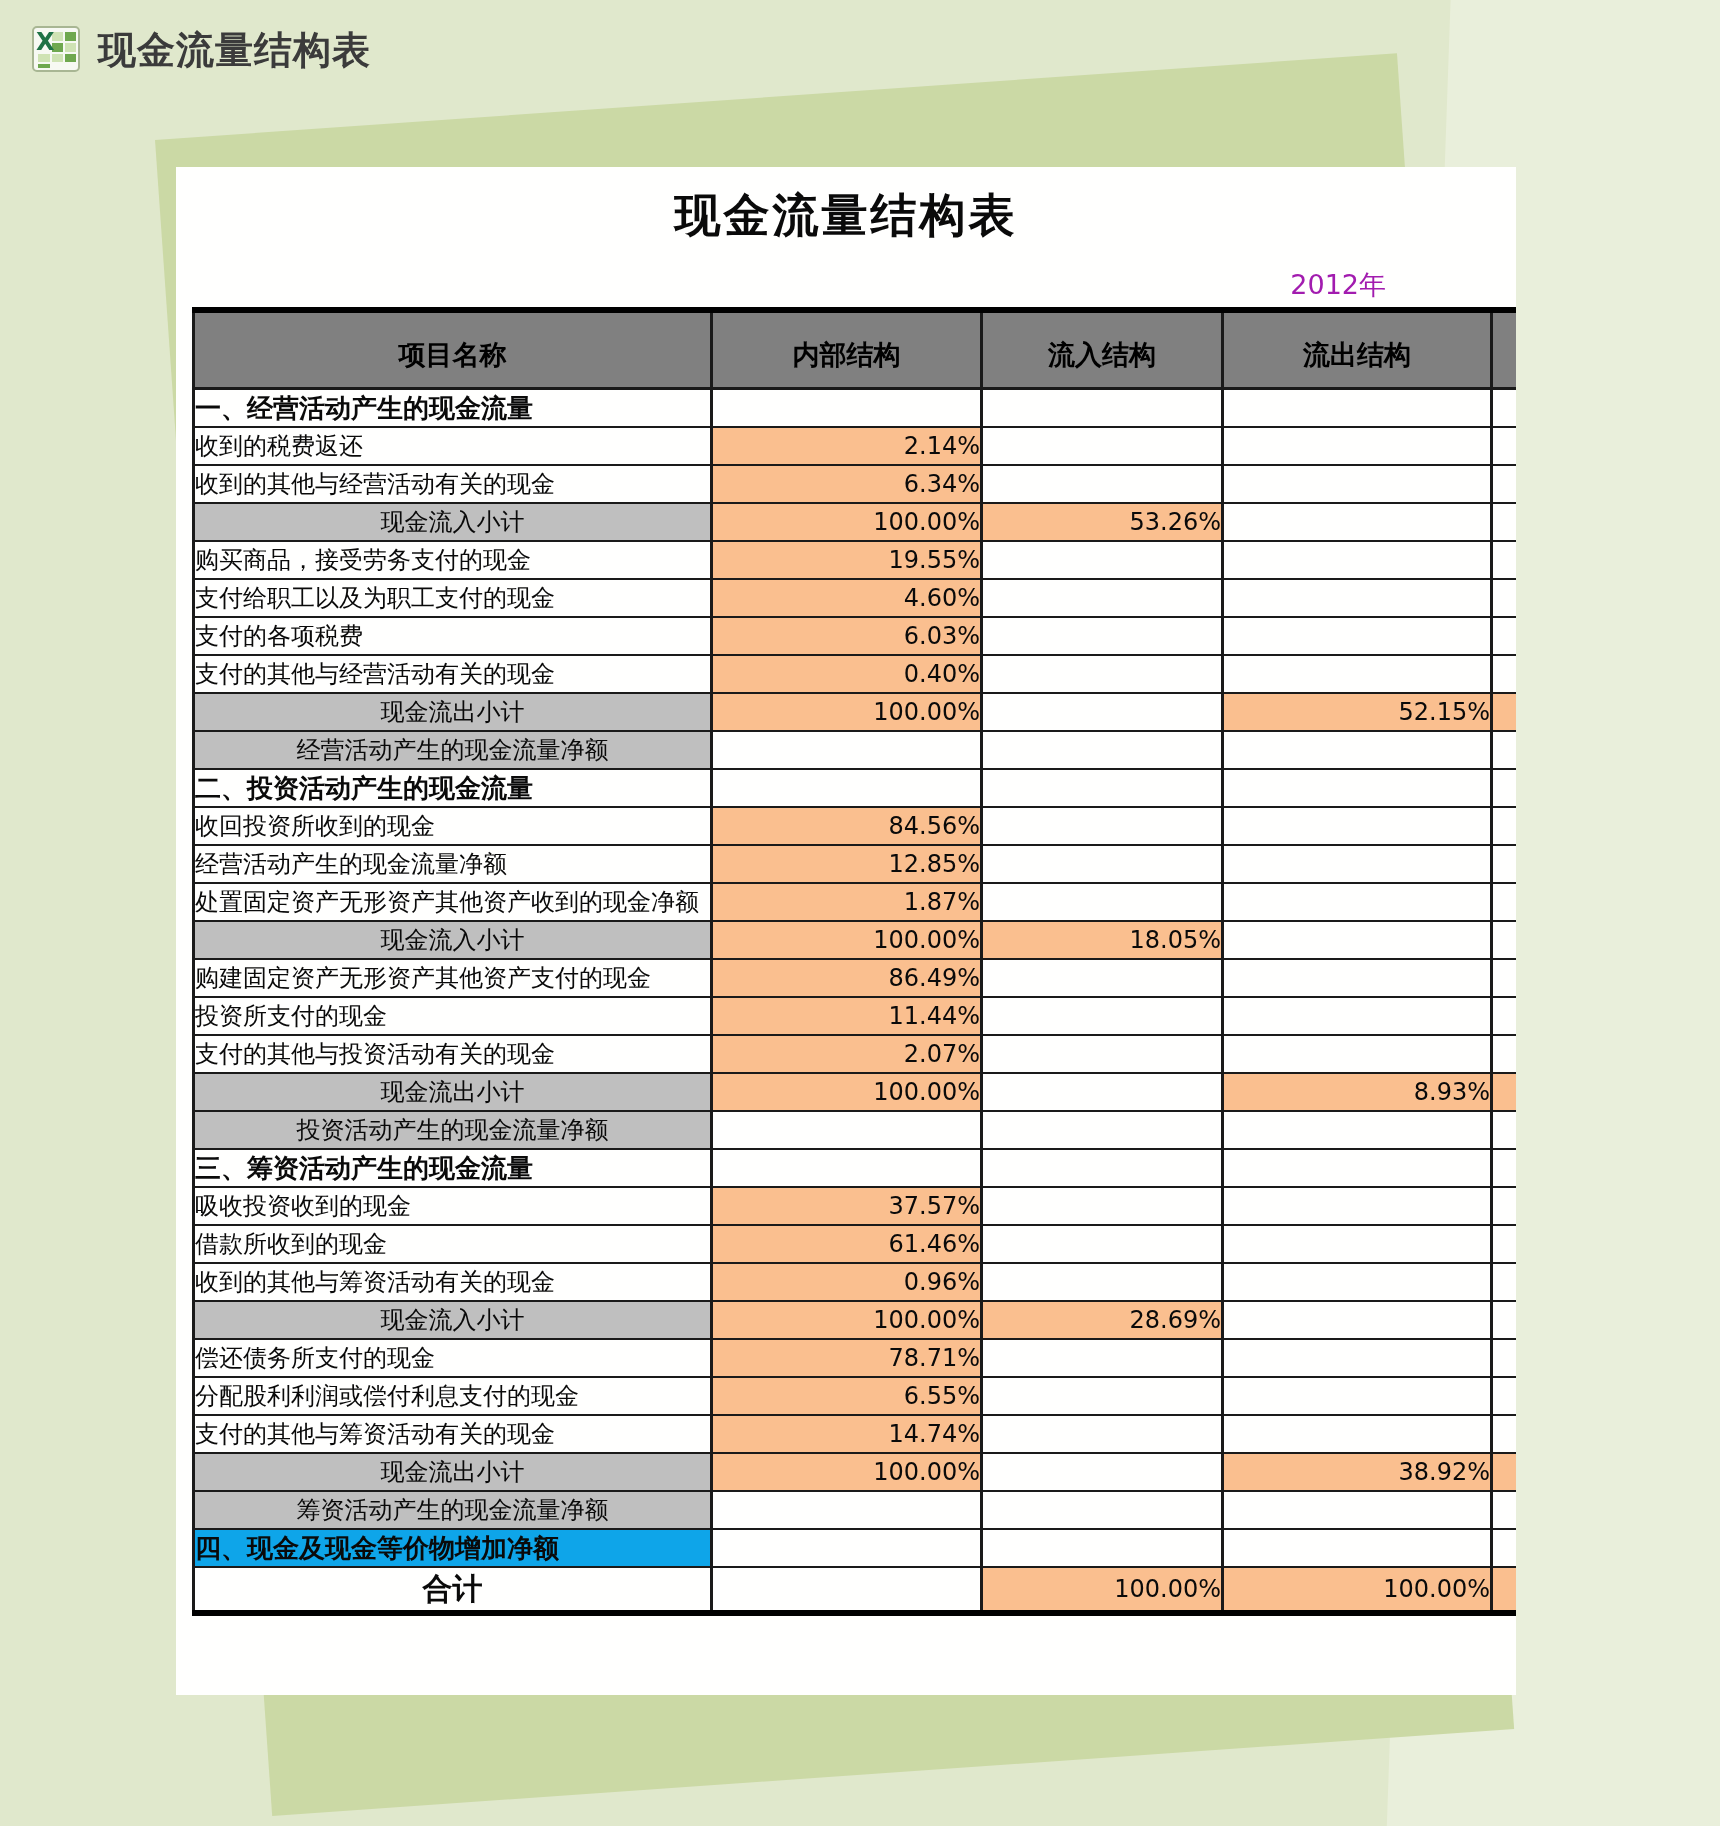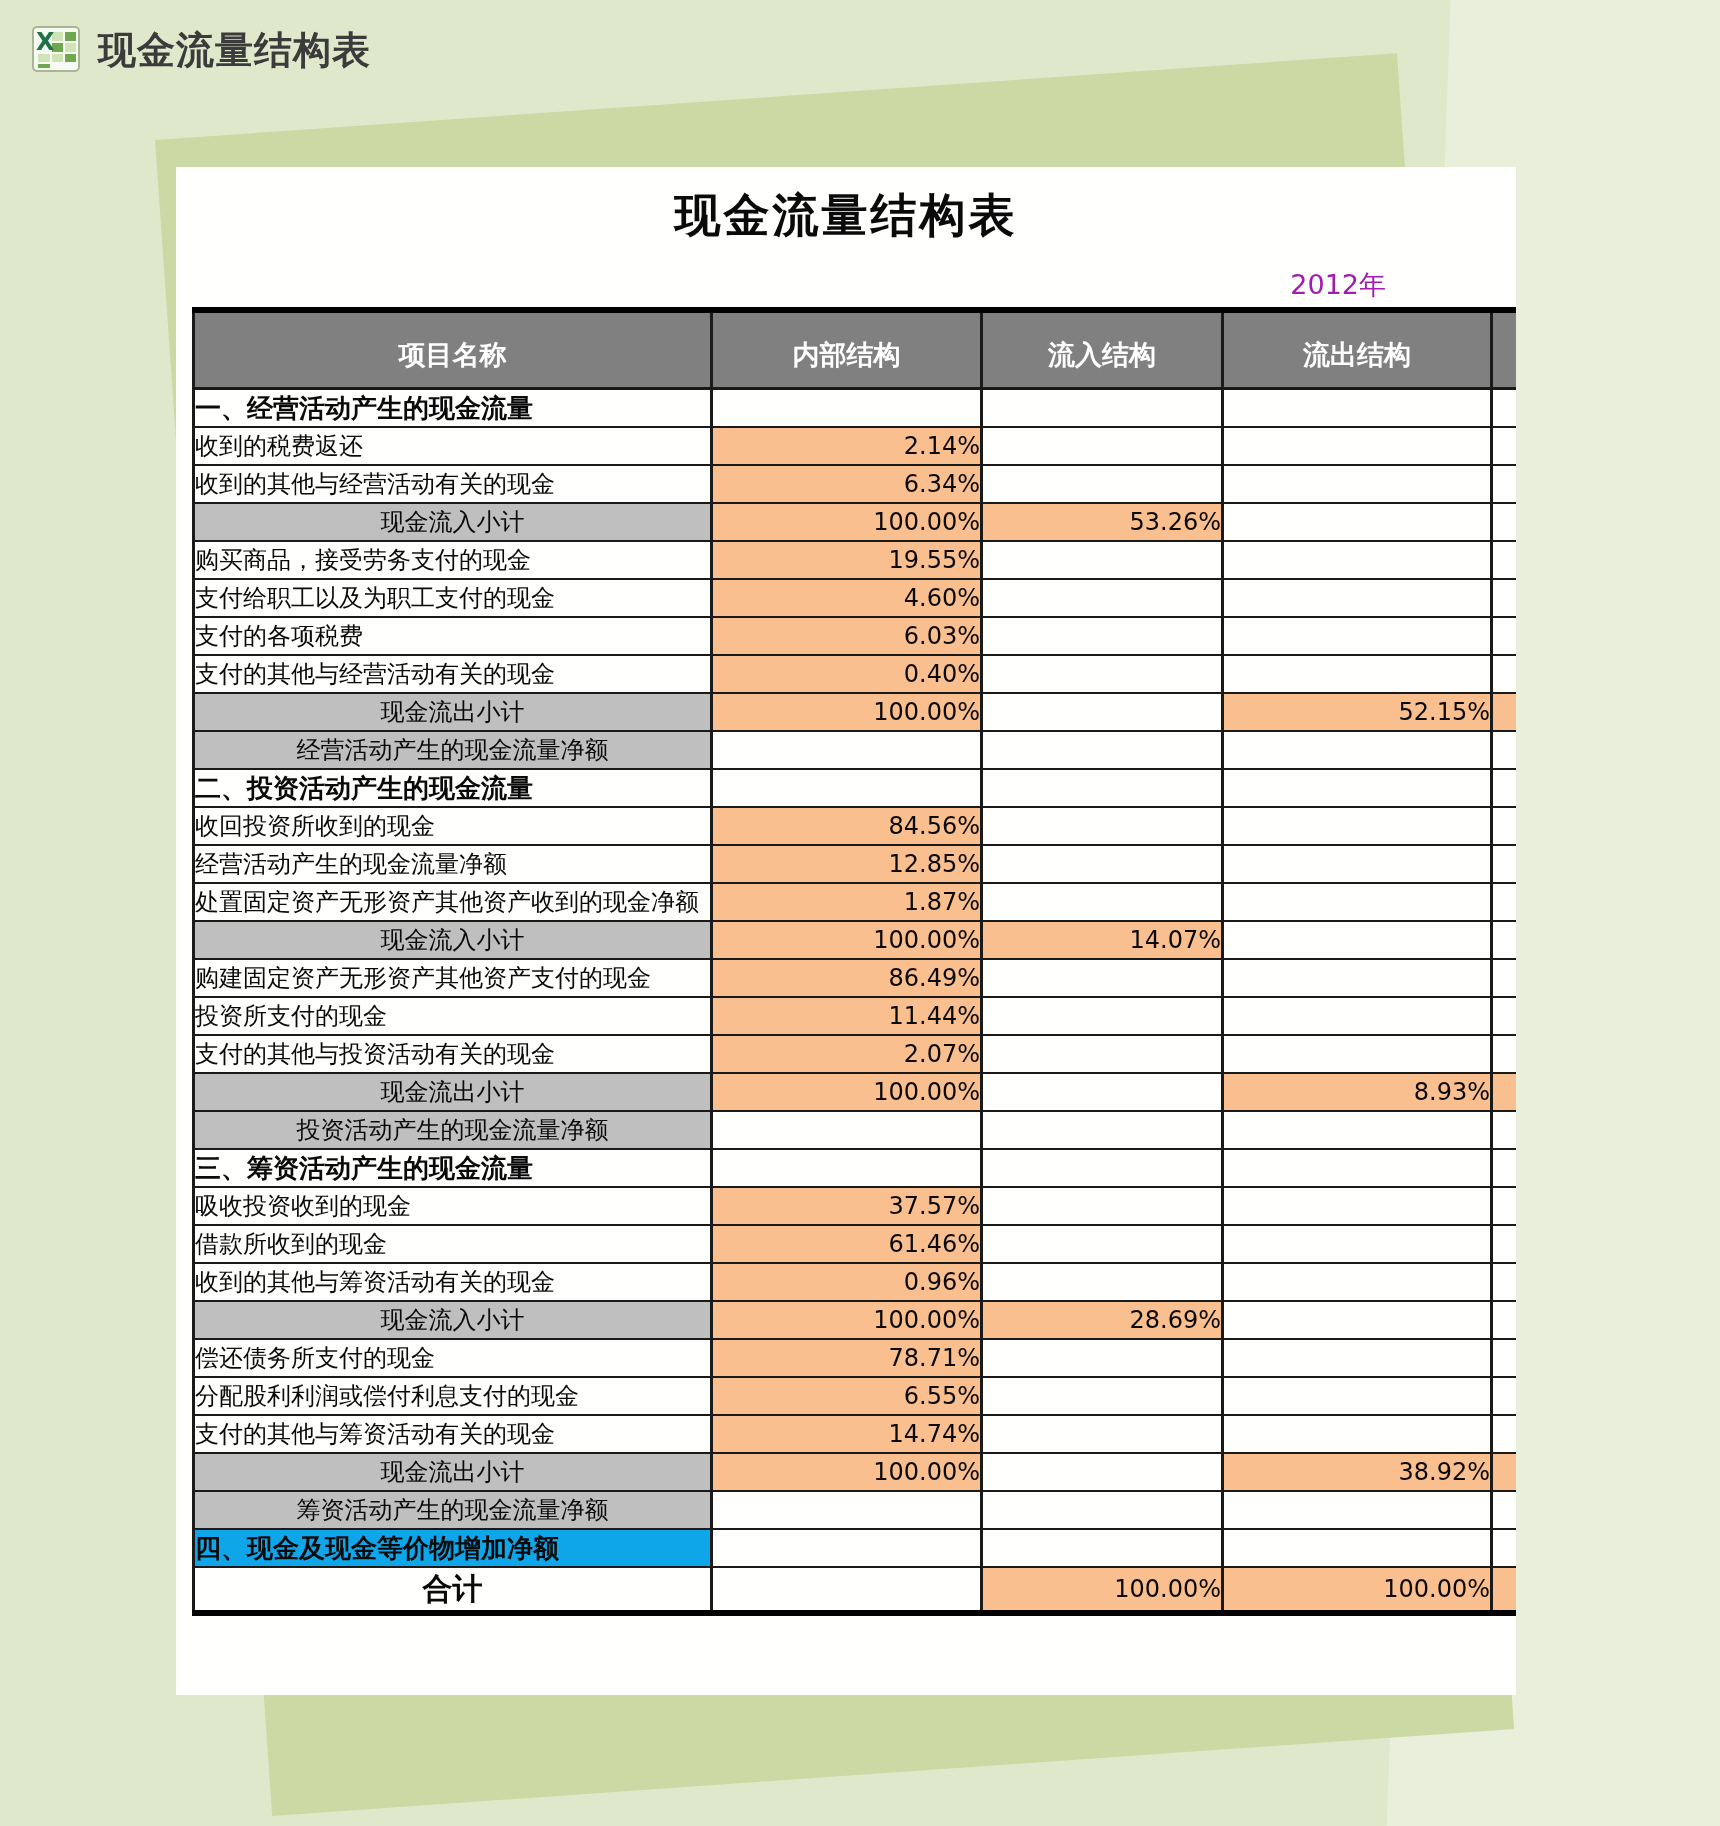--- a/index.html
+++ b/index.html
@@ -40,21 +40,21 @@
     position:absolute;left:16px;top:140px;width:1368px;
     border-collapse:collapse;table-layout:fixed;
     border-top:6px solid #000;border-bottom:6px solid #000;border-left:2px solid #000;
   }
   .cashflow th,.cashflow td{
     border:2px solid #1a1a1a;border-left-width:3px;border-right-width:3px;
     height:36px;font-size:24px;color:#0a0a0a;
     overflow:hidden;white-space:nowrap;padding:0;
   }
   .cashflow thead th{
-    background:#808080;color:#ffffff;height:60px;font-size:27px;font-weight:bold;
+    background:#808080;color:#000000;height:60px;font-size:27px;font-weight:bold;
     vertical-align:bottom;padding-bottom:14px;text-align:center;
     border-bottom-width:3px;
   }
   .c-label{text-align:left;padding-left:6px;}
   .c-num{text-align:right;padding-right:8px;}
   .orange{background:#FABF8F;}
   .row-section .c-label{font-weight:bold;font-size:26px;}
   .row-subtotal .c-label,.row-net .c-label{background:#BFBFBF;text-align:center;padding-left:0;}
   .row-section-gray .c-label{background:#0ea5e9;font-weight:bold;font-size:26px;}
   .row-total td{height:42px;}
@@ -200,21 +200,21 @@
         <tr class="row-item">
           <td class="c-label">处置固定资产无形资产其他资产收到的现金净额</td>
           <td class="c-num orange">1.87%</td>
           <td class="c-num"></td>
           <td class="c-num"></td>
           <td class="c-tail"></td>
         </tr>
         <tr class="row-subtotal">
           <td class="c-label">现金流入小计</td>
           <td class="c-num orange">100.00%</td>
-          <td class="c-num orange">14.07%</td>
+          <td class="c-num orange">18.05%</td>
           <td class="c-num"></td>
           <td class="c-tail"></td>
         </tr>
         <tr class="row-item">
           <td class="c-label">购建固定资产无形资产其他资产支付的现金</td>
           <td class="c-num orange">86.49%</td>
           <td class="c-num"></td>
           <td class="c-num"></td>
           <td class="c-tail"></td>
         </tr>

